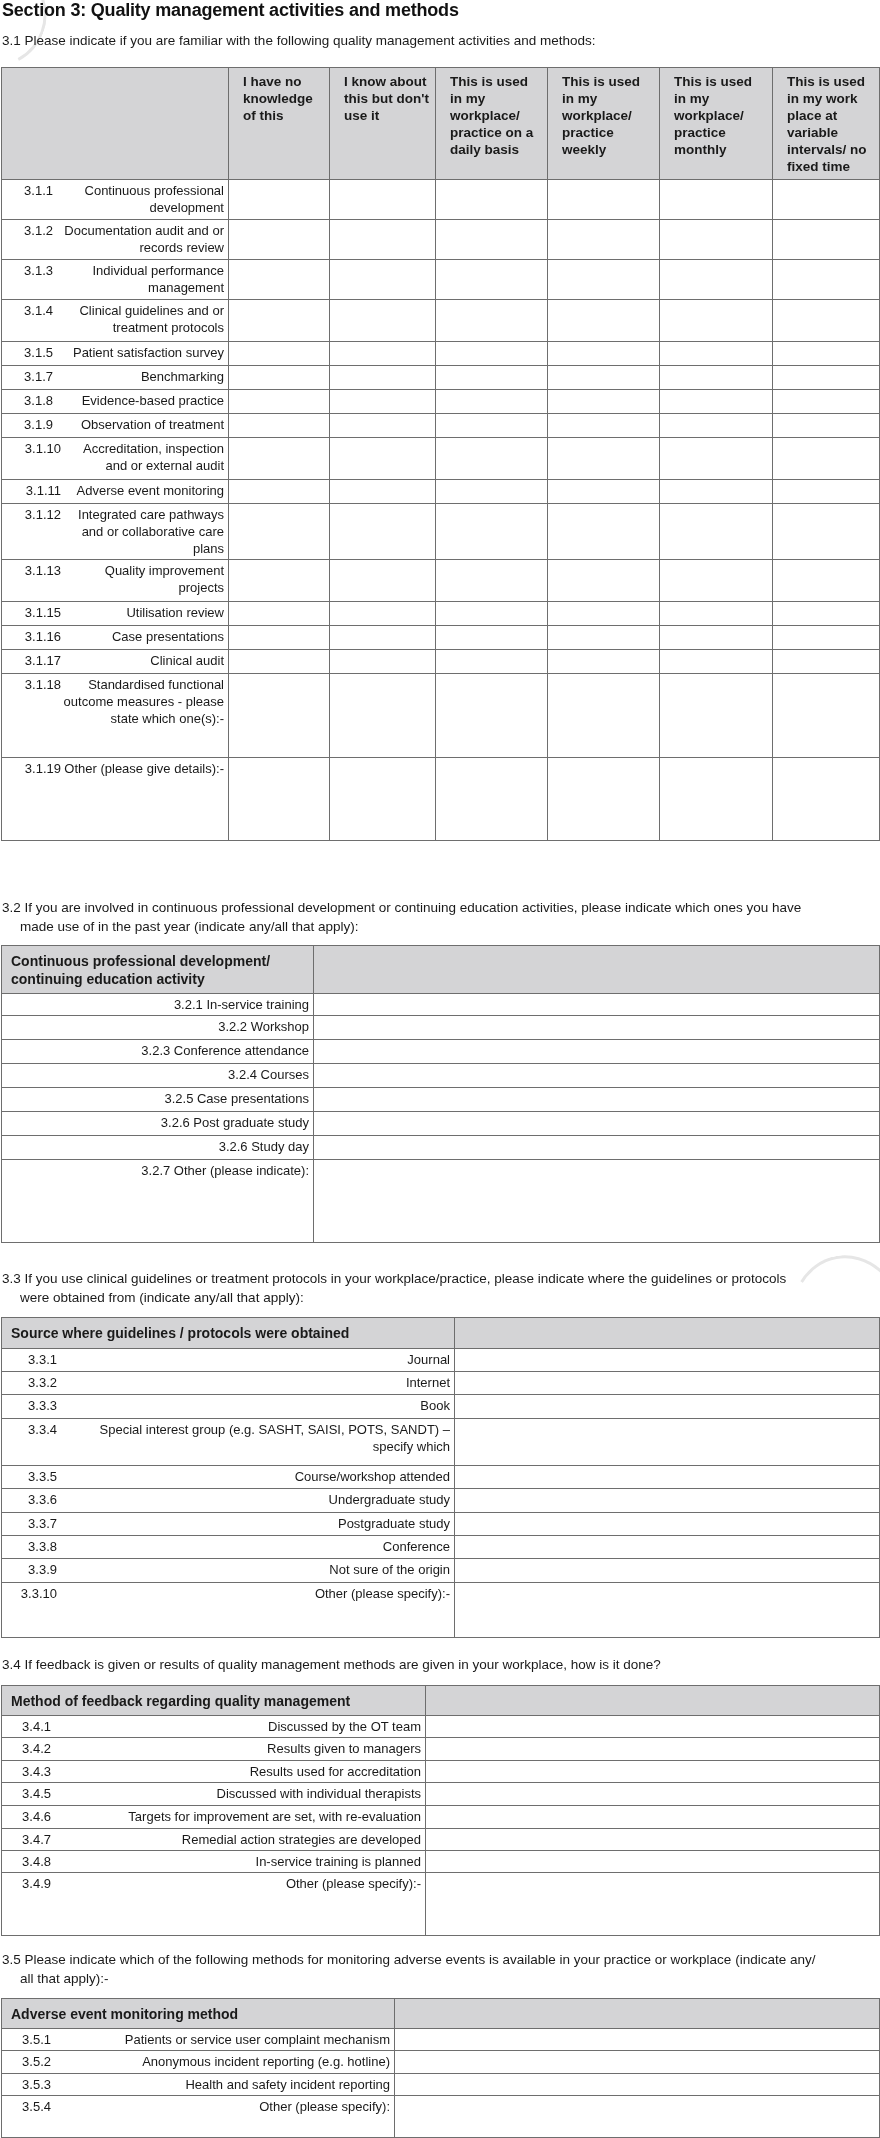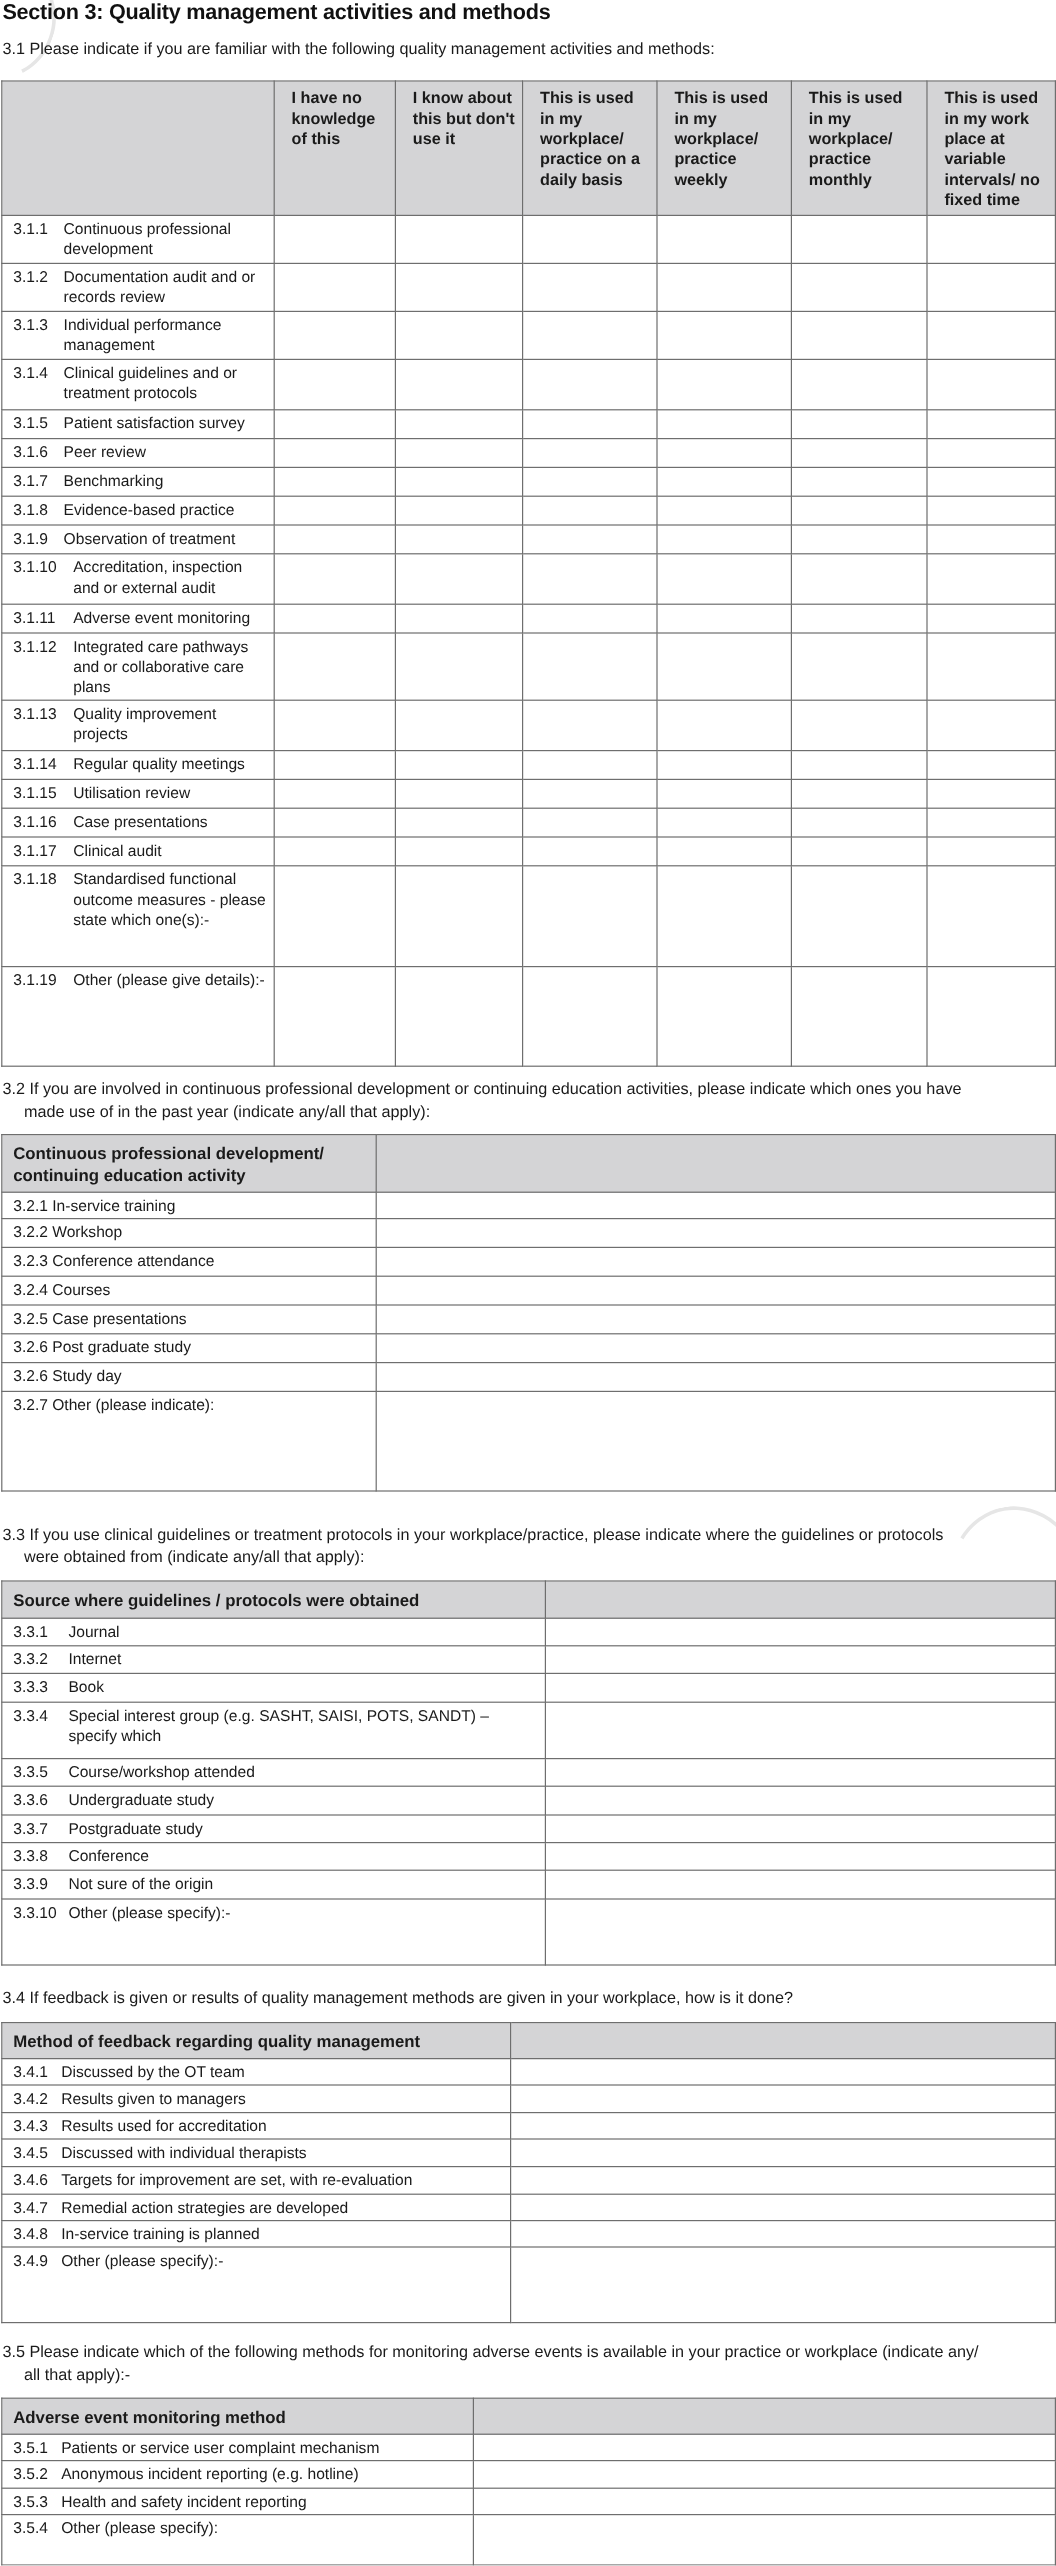--- a/index.html
+++ b/index.html
@@ -28,21 +28,21 @@
   }
   table.grid td, table.grid th {
     border: 1px solid #6e6e6e; padding: 0; vertical-align: top;
   }
   table.grid tr.row-thin td { border-top-color: #b3b3b3; }
   table.grid th {
     background: #d4d4d6; text-align: left; font-weight: bold;
   }
   .hdr-cell { padding: 5px 6px 4px 14px; font-size: 13.5px; line-height: 17px; }
   .hdr-cell-s { padding: 6px 6px 4px 9px; font-size: 14px; line-height: 18px; }
-  .lbl { padding: 2px 4px 2px 9px; line-height: 17px; display: flex; }
+  .lbl { padding: 2px 4px 2px 9px; line-height: 17px; display: flex; text-align: right; }
   .lbl .num { flex: 0 0 auto; min-width: 42px; }
   .lbl .num.w52 { min-width: 50px; }
   .lbl .num.w46 { min-width: 46px; }
   .lbl .num.w40 { min-width: 40px; }
   .lbl .txt { flex: 1 1 auto; }
   .lbl.simple { display: block; }
 </style>
 </head>
 <body>
 
@@ -151,34 +151,20 @@
             <span class="txt">Patient satisfaction survey</span>
           </div>
         </td>
         <td></td>
         <td></td>
         <td></td>
         <td></td>
         <td></td>
         <td></td>
       </tr>
-      <tr style="height:24px">
-        <td>
-          <div class="lbl">
-            <span class="num">3.1.6</span>
-            <span class="txt">Peer review</span>
-          </div>
-        </td>
-        <td></td>
-        <td></td>
-        <td></td>
-        <td></td>
-        <td></td>
-        <td></td>
-      </tr>
       <tr style="height:24px" class="row-thin">
         <td>
           <div class="lbl">
             <span class="num">3.1.7</span>
             <span class="txt">Benchmarking</span>
           </div>
         </td>
         <td></td>
         <td></td>
         <td></td>
@@ -254,34 +240,20 @@
         <td></td>
         <td></td>
         <td></td>
         <td></td>
       </tr>
       <tr style="height:42px" class="row-thin">
         <td>
           <div class="lbl">
             <span class="num w52">3.1.13</span>
             <span class="txt">Quality improvement projects</span>
-          </div>
-        </td>
-        <td></td>
-        <td></td>
-        <td></td>
-        <td></td>
-        <td></td>
-        <td></td>
-      </tr>
-      <tr style="height:24px">
-        <td>
-          <div class="lbl">
-            <span class="num w52">3.1.14</span>
-            <span class="txt">Regular quality meetings</span>
           </div>
         </td>
         <td></td>
         <td></td>
         <td></td>
         <td></td>
         <td></td>
         <td></td>
       </tr>
       <tr style="height:24px" class="row-thin">

